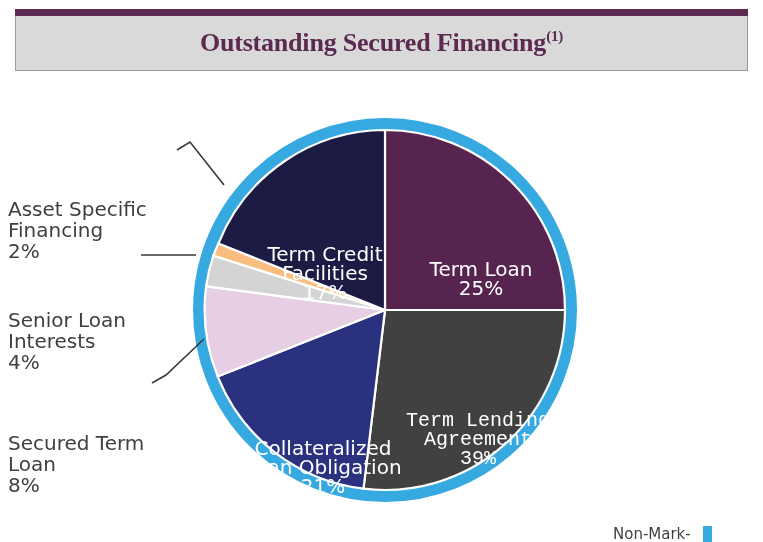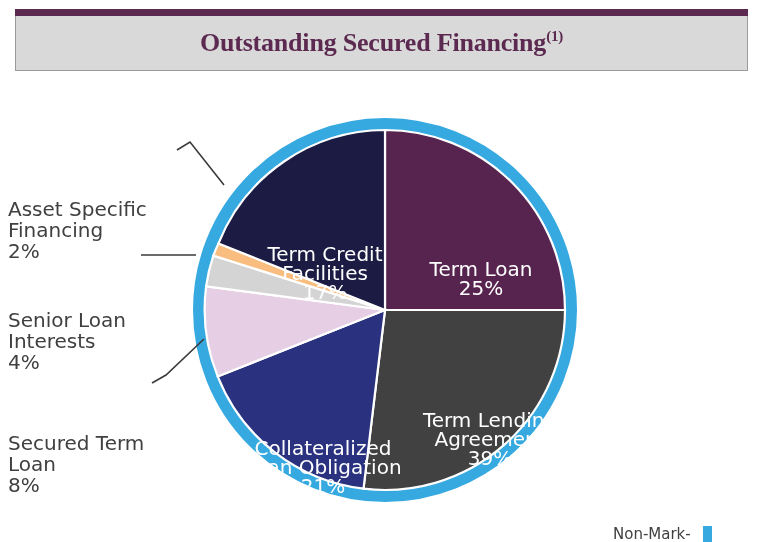--- a/index.html
+++ b/index.html
@@ -73,21 +73,21 @@
     position: absolute;
     color: #FFFFFF;
     font-family: "DejaVu Sans", sans-serif;
     font-size: 20px;
     line-height: 19px;
     text-align: center;
     white-space: nowrap;
     pointer-events: none;
   }
   #label-term-loan-facility      { left: 406px; top: 189px; width: 150px; }
-  #label-term-lending-agreement  { left: 412px; top: 340px; width: 156px; }
+  #label-term-lending-agreement  { left: 400px; top: 340px; width: 156px; font-family: Liberation Mono, monospace; }
   #label-collateralized          { left: 243px; top: 368px; width: 160px; }
   #label-term-credit-facilities  { left: 252px; top: 174px; width: 146px; }
 
   
   .callout-label {
     position: absolute;
     color: #404040;
     font-family: "DejaVu Sans", sans-serif;
     font-size: 20px;
     line-height: 21px;

